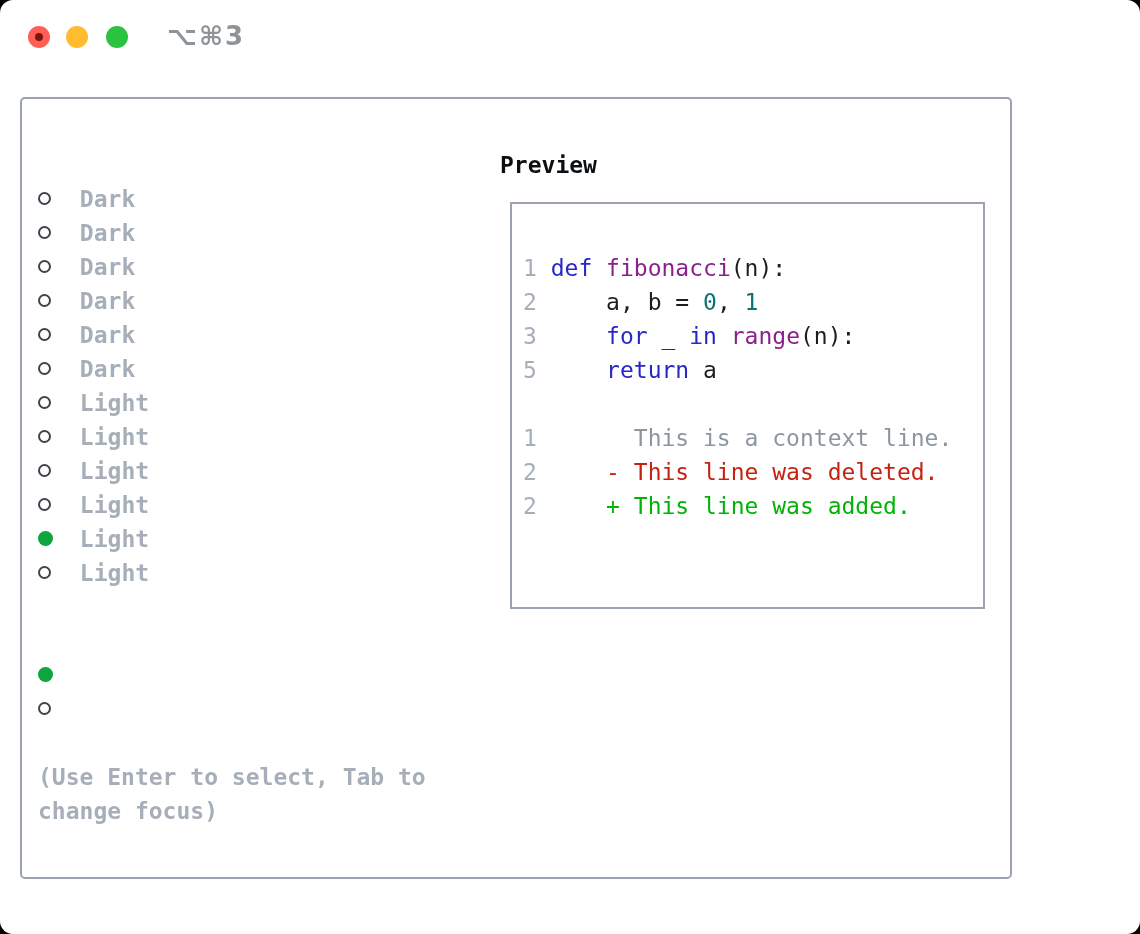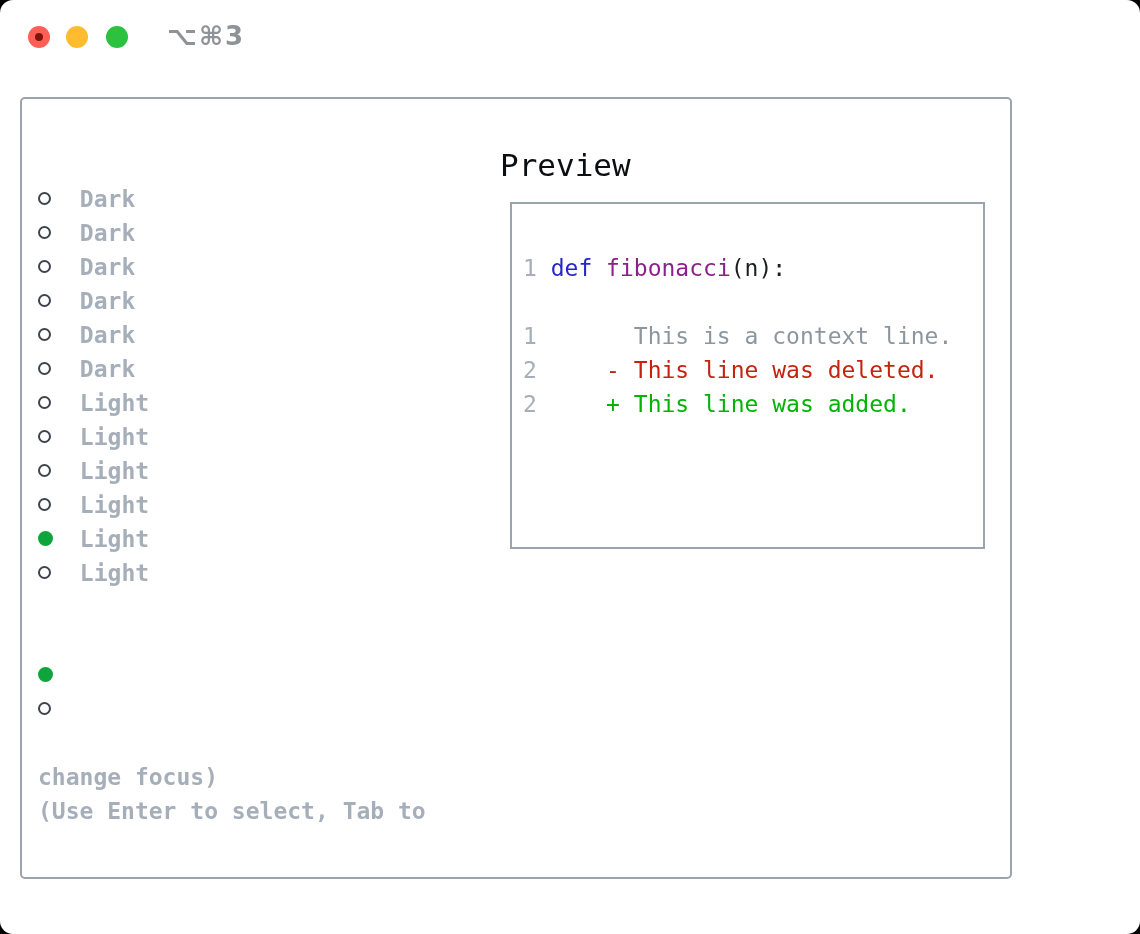--- a/index.html
+++ b/index.html
@@ -35,24 +35,24 @@
     display:inline-block;width:13px;height:13px;border:2px solid var(--text);
     border-radius:50%;box-sizing:border-box;vertical-align:middle;margin-top:-4px;
   }
   .circle.sel{width:15px;height:15px;border:none;background:var(--accent-green);}
   .nm.sel{color:var(--accent-green);}
   .vr{color:var(--muted);}
   .hint{color:var(--muted);}
   
   .preview-header{
     position:absolute;left:478px;top:49px;height:34px;line-height:34px;
-    font-size:31px;font-weight:normal;color:var(--heading);
+    font-size:23px;font-weight:bold;color:var(--heading);
   }
   .preview-box{
-    position:absolute;left:488px;top:103px;width:475px;height:347px;
+    position:absolute;left:488px;top:103px;width:475px;height:407px;
     border:2px solid var(--border);box-sizing:border-box;background:#fff;
   }
   .code{padding:47px 0 0 11px;font-size:23px;}
   .cl{height:34px;line-height:34px;white-space:pre;}
   .gut{color:var(--muted);}
   .tok-pln{color:var(--code-plain);}
   .tok-kw{color:var(--code-keyword);}
   .tok-fn{color:var(--code-function);}
   .tok-lit{color:var(--code-literal);}
   .tok-ctx{color:var(--diff-context);}
@@ -86,27 +86,30 @@
         <div class="row"><span class="mk"><span class="circle"></span></span><span class="nm"></span><span class="vr"> Light</span></div>
         <div class="row"><span class="mk"><span class="circle"></span></span><span class="nm"></span><span class="vr"> Light</span></div>
         <div class="row"><span class="mk"><span class="circle"></span></span><span class="nm"></span><span class="vr"> Light</span></div>
         <div class="row selected"><span class="mk"><span class="circle sel"></span></span><span class="nm sel"></span><span class="vr"> Light</span></div>
         <div class="row"><span class="mk"><span class="circle"></span></span><span class="nm"></span><span class="vr"> Light</span></div>
         <div class="row"></div>
         <div class="row"><span class="mk"></span><span class="subhdr"></span></div>
         <div class="row selected"><span class="mk"><span class="circle sel"></span></span><span class="nm sel"></span></div>
         <div class="row"><span class="mk"><span class="circle"></span></span><span class="nm"></span></div>
         <div class="row"></div>
+        <div class="row hint">(Use Enter to select, Tab to</div>
         <div class="row hint">change focus)</div>
-        <div class="row hint">(Use Enter to select, Tab to</div>
       </div>
     <div class="preview-header">Preview</div>
     <div class="preview-box">
       <div class="code" id="code">
           <div class="cl"><span class="gut">1 </span><span class="tok-kw">def</span><span class="tok-pln"> </span><span class="tok-fn">fibonacci</span><span class="tok-pln">(n):</span></div>
+          <div class="cl"><span class="gut">2 </span><span class="tok-pln">    a, b = </span><span class="tok-lit">0</span><span class="tok-pln">, </span><span class="tok-lit">1</span></div>
+          <div class="cl"><span class="gut">3 </span><span class="tok-pln">    </span><span class="tok-kw">for</span><span class="tok-pln"> _ </span><span class="tok-kw">in</span><span class="tok-pln"> </span><span class="tok-fn">range</span><span class="tok-pln">(n):</span></div>
+          <div class="cl"><span class="gut">5 </span><span class="tok-pln">    </span><span class="tok-kw">return</span><span class="tok-pln"> a</span></div>
           <div class="cl"></div>
           <div class="cl"><span class="gut">1 </span><span class="tok-ctx">      This is a context line.</span></div>
           <div class="cl"><span class="gut">2 </span><span class="tok-del">    - This line was deleted.</span></div>
           <div class="cl"><span class="gut">2 </span><span class="tok-add">    + This line was added.</span></div>
         </div>
     </div>
   </div>
 
 </div>
 

